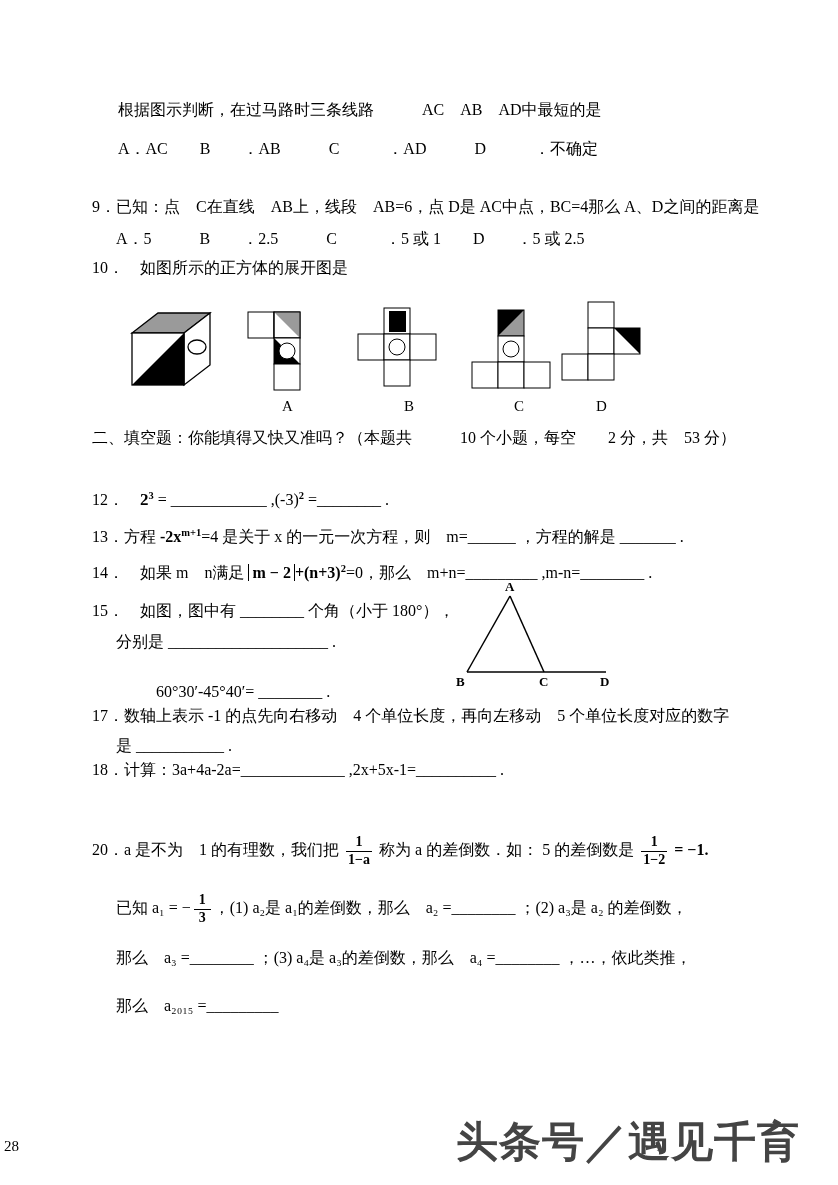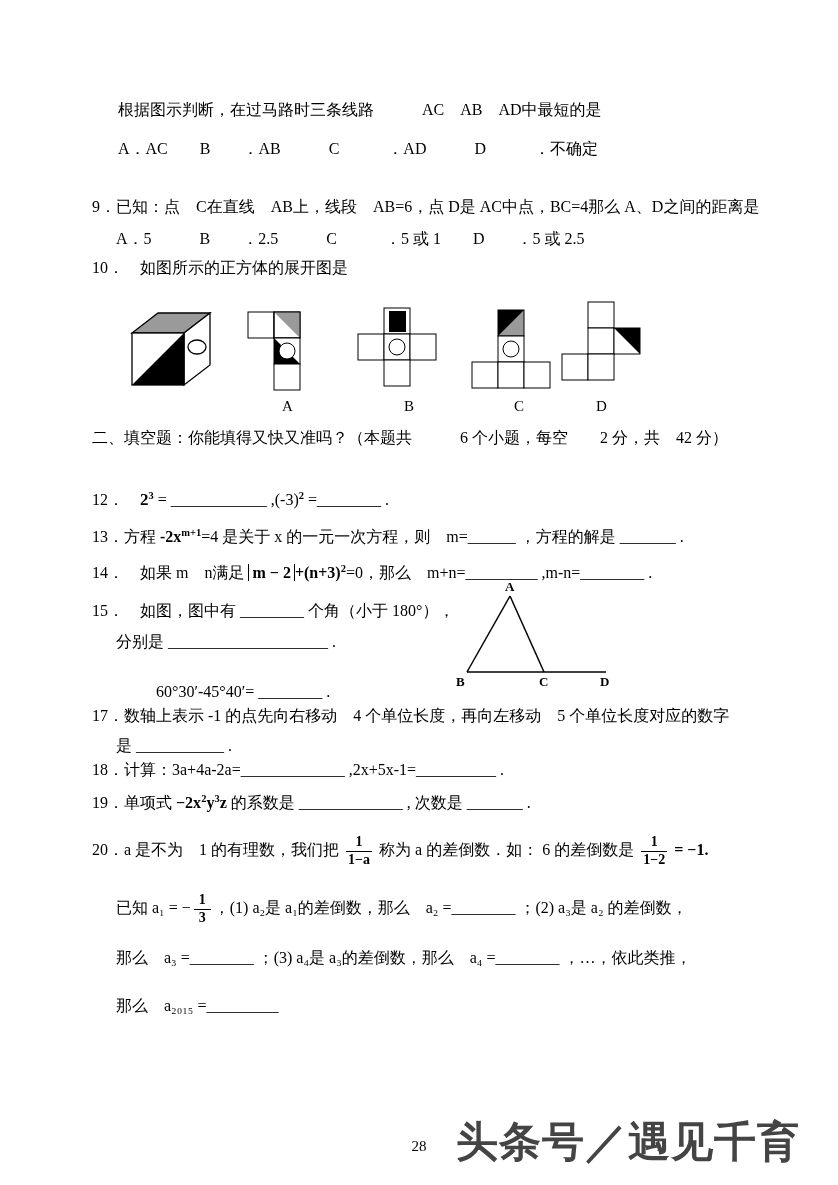--- a/index.html
+++ b/index.html
@@ -16,21 +16,21 @@
   .abs { border-left:1.5px solid #000; border-right:1.5px solid #000; padding:0 3px; font-weight:bold; }
   .frac {
     display:inline-flex; flex-direction:column; text-align:center;
     vertical-align:middle; font-weight:bold; font-size:14px; line-height:1.2; margin:0 3px;
   }
   .frac .fnum { border-bottom:1.5px solid #000; padding:0 5px; }
   .frac .fden { padding:0 2px; }
   .fig { position:absolute; }
   .vlabel { position:absolute; font-weight:bold; font-size:13px; font-family:"Liberation Serif",serif; }
   .netlabel { position:absolute; font-size:15px; }
-  .pagenum { position:absolute; top:1138px; left:0; width:100%; text-align:center; font-size:15px; }
+  .pagenum { position:absolute; top:1138px; left:0; width:100%; text-align:left; font-size:15px; }
   .watermark {
     position:absolute; top:1114px; left:452px;
     font-family:"Liberation Sans","DejaVu Sans",sans-serif;
     font-weight:bold; font-size:42px; color:#444444; letter-spacing:1px; white-space:nowrap;text-align:right;
   }
   svg { display:block; }
 </style>
 </head>
 <body>
 
@@ -100,21 +100,21 @@
       <rect x="2" y="54" width="26" height="26" fill="#fff" stroke="#000"></rect>
       <rect x="28" y="54" width="26" height="26" fill="#fff" stroke="#000"></rect>
     </svg>
   </div>
 
   <div class="line netlabel" style="top:397px;left:278px">A</div>
   <div class="line netlabel" style="top:397px;left:400px">B</div>
   <div class="line netlabel" style="top:397px;left:510px">C</div>
   <div class="line netlabel" style="top:397px;left:592px">D</div>
 
-  <div class="line" style="top:428px;left:88px">二、填空题：你能填得又快又准吗？（本题共　　　6 个小题，每空　　2 分，共　42 分）</div>
+  <div class="line" style="top:428px;left:88px">二、填空题：你能填得又快又准吗？（本题共　　　10 个小题，每空　　2 分，共　53 分）</div>
 
 
   <div class="line" style="top:489px;left:88px"><span>12．　</span><span class="bold" style="font-size:17px">2</span><sup>3</sup><span> = ____________ ,(-3)</span><sup>2</sup><span> =________ .</span></div>
 
   <div class="line" style="top:526px;left:88px"><span>13．方程 </span><span class="bold">-2x</span><sup>m+1</sup><span>=4 是关于 x 的一元一次方程，则　m=______ ，方程的解是 _______ .</span></div>
 
   <div class="line" style="top:562px;left:88px"><span>14．　如果 m　n满足 </span><span class="abs">m − 2</span><span class="bold">+(n+3)</span><sup>2</sup><span>=0，那么　m+n=_________ ,m-n=________ .</span></div>
 
   <div class="line" style="top:601px;left:88px">15．　如图，图中有 ________ 个角（小于 180°），</div>
   <div class="line" style="top:632px;left:112px">分别是 ____________________ .</div>
@@ -131,26 +131,25 @@
     <span class="vlabel" style="left:146px;top:92px">D</span>
   </div>
 
   <div class="line" style="top:682px;left:152px">60°30′-45°40′= ________ .</div>
 
   <div class="line" style="top:706px;left:88px">17．数轴上表示 -1 的点先向右移动　4 个单位长度，再向左移动　5 个单位长度对应的数字</div>
   <div class="line" style="top:736px;left:112px">是 ___________ .</div>
 
   <div class="line" style="top:760px;left:88px">18．计算：3a+4a-2a=_____________ ,2x+5x-1=__________ .</div>
 
-  <div class="line" style="top:792px;left:88px"><span>19．单项式 </span><span class="bold">−2x</span><sup>2</sup><span class="bold">y</span><sup>3</sup><span class="bold">z</span><span> 的系数是 _____________ , 次数是 _______ .</span></div>
 
   <div class="line" style="top:834px;left:88px"><span>20．a 是不为　1 的有理数，我们把 </span><span class="frac">
         <span class="fnum">1</span>
         <span class="fden">1−a</span>
-      </span><span> 称为 a 的差倒数．如： 6 的差倒数是 </span><span class="frac">
+      </span><span> 称为 a 的差倒数．如： 5 的差倒数是 </span><span class="frac">
         <span class="fnum">1</span>
         <span class="fden">1−2</span>
       </span><span class="bold"> = −1.</span></div>
 
   <div class="line" style="top:892px;left:112px"><span>已知 a₁ = −</span><span class="frac">
         <span class="fnum">1</span>
         <span class="fden">3</span>
       </span><span>，(1) a₂是 a₁的差倒数，那么　a₂ =________ ；(2) a₃是 a₂ 的差倒数，</span></div>
 
   <div class="line" style="top:948px;left:112px">那么　a₃ =________ ；(3) a₄是 a₃的差倒数，那么　a₄ =________ ，…，依此类推，</div>

